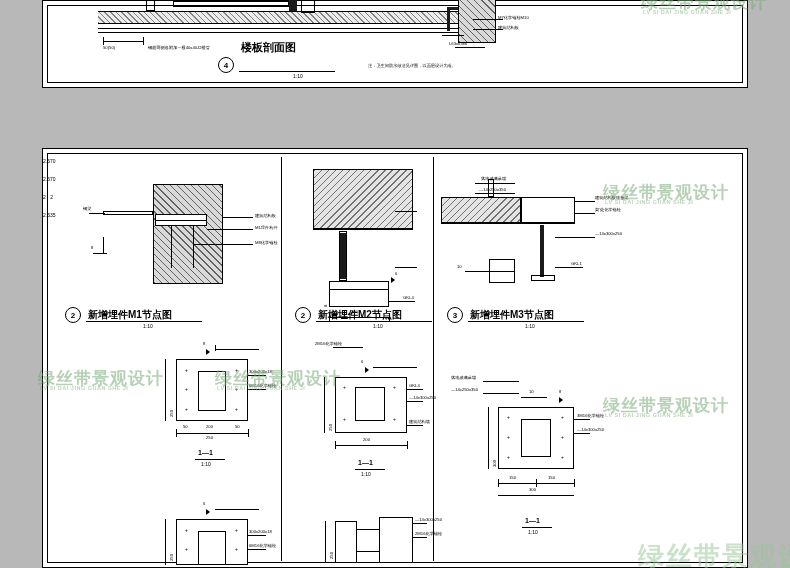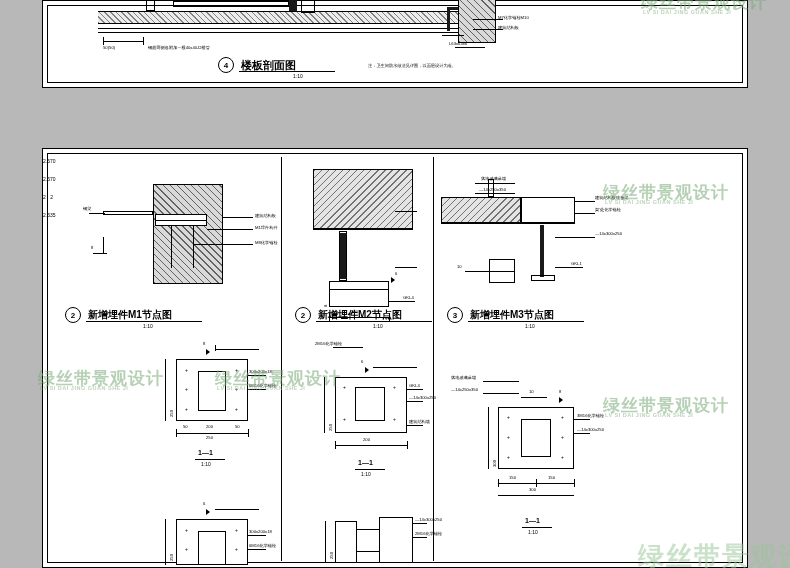--- a/index.html
+++ b/index.html
@@ -215,21 +215,21 @@
 
     <span class="txt" style="left:455px; top:14px;">M7化学锚栓M10</span>
     <span class="txt" style="left:455px; top:24px;">建筑结构板</span>
     <span class="txt" style="left:406px; top:40px;">L63x63x6</span>
     <span class="txt" style="left:60px; top:44px;">50(50)</span>
     <span class="txt" style="left:105px; top:44px;">钢筋两侧各附加一根40x40J2楼管</span>
 
   </div>
 
   <div class="bubble" style="left:175px; top:56px;">4</div>
-  <span class="title-top" style="left:198px; top:57px;">楼板剖面图</span>
+  <span class="title-top" style="left:198px; top:39px;">楼板剖面图</span>
   <div class="ln hl" style="left:196px; top:70px; width:96px; height:1px;"></div>
   <span class="scale" style="left:250px; top:72px;">1:10</span>
   <span class="txt" style="left:325px; top:62px;">注：卫生间防水做法见详图，以面层设计为准。</span>
 
   <div class="wm wm-main" style="left:598px; top:-10px;">绿丝带景观设计</div>
   <div class="wm wm-sub" style="left:600px; top:8px;">LV SI DAI JING GUAN SHE JI</div>
 </div>
 
 <div class="sheet" id="sheet-main">
   <div class="sheet-inner"></div>

